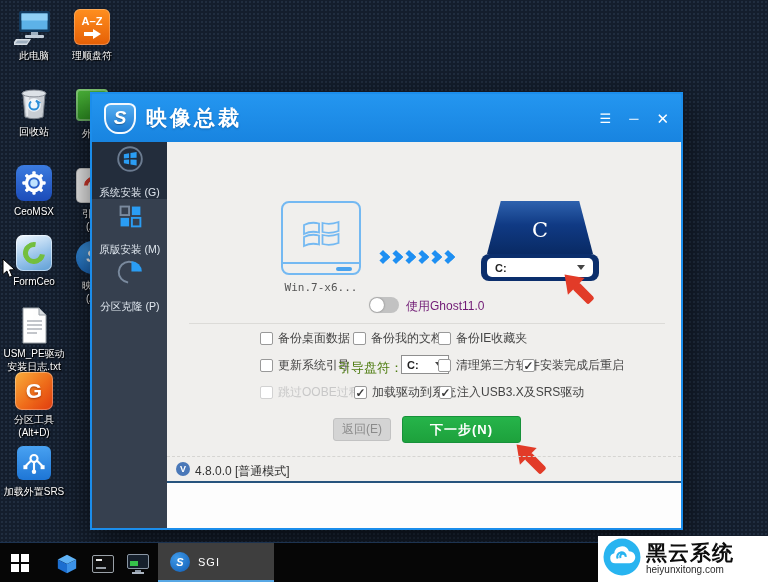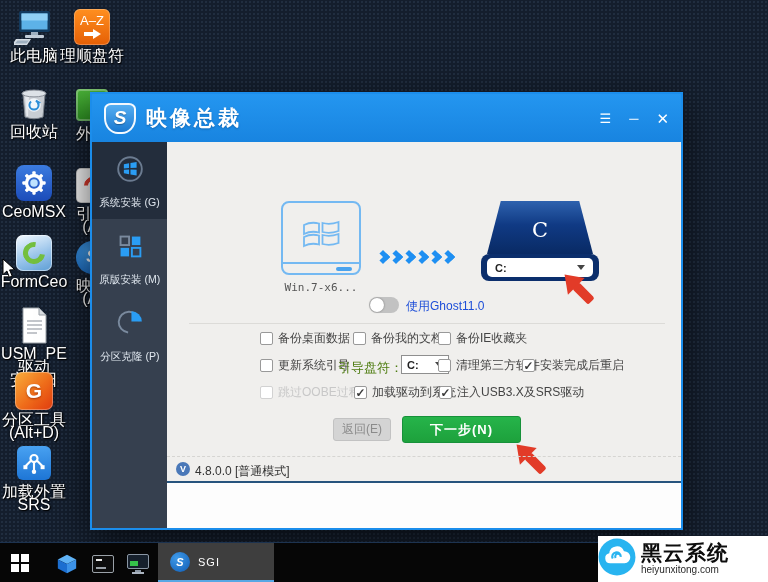--- a/index.html
+++ b/index.html
@@ -4,27 +4,27 @@
 <style>
   * { margin:0; padding:0; box-sizing:border-box; }
   html,body { width:768px; height:582px; background:#0b121d; font-family:"Liberation Sans", sans-serif; }
   .screen { position:relative; width:768px; height:582px; overflow:hidden; background:#141e2d; }
   .screen::before { content:""; position:absolute; inset:0 0 40px 0;
     background-image:radial-gradient(rgba(120,150,190,.13) 1px, transparent 1.3px);
     background-size:4px 4px; z-index:0; pointer-events:none; }
 
   
   .dcell { position:absolute; width:64px; display:flex; flex-direction:column; align-items:center; z-index:1; }
-  .dlabel { margin-top:3px; font-size:16px; line-height:13px; color:#fff; text-align:center;
+  .dlabel { margin-top:3px; font-size:10px; line-height:13px; color:#fff; text-align:center;
     text-shadow:1px 1px 1px #000, 0 0 3px #000; }
   .dgfx { width:40px; height:38px; display:flex; align-items:center; justify-content:center; }
 
   .az-badge { width:36px; height:36px; border-radius:6px; background:linear-gradient(#ff8f1f,#e55f06);
     display:flex; flex-direction:column; align-items:center; justify-content:center; box-shadow:inset 0 0 0 1px rgba(255,255,255,.25); }
-  .az-text { color:#fff; font-weight:normal; font-size:13px; line-height:12px; }
+  .az-text { color:#fff; font-weight:bold; font-size:11px; line-height:12px; }
   .az-arrow { display:flex; align-items:center; margin-top:2px; }
   .az-bar { width:9px; height:4px; background:#fff; }
   .az-tri { width:0; height:0; border-top:5px solid transparent; border-bottom:5px solid transparent; border-left:8px solid #fff; }
 
   .sq-green { width:32px; height:32px; border-radius:4px; background:linear-gradient(#4cb53a,#2d8f22); box-shadow:inset 0 0 0 2px rgba(255,255,255,.3); }
   .round-blue { width:36px; height:36px; border-radius:8px; background:linear-gradient(#3c7ce0,#1c4cba);
     display:flex; align-items:center; justify-content:center; }
   .boot-ic { width:30px; height:33px; border-radius:4px; background:#f4f4f4; box-shadow:0 0 0 1px #c7c7c7;
     display:flex; align-items:center; justify-content:center; }
   .boot-ring { width:17px; height:17px; border:4px solid #d93a2c; border-radius:50%; border-bottom-color:transparent; transform:rotate(45deg); }
@@ -51,21 +51,21 @@
     border-radius:7px 7px 14px 14px / 6px 6px 16px 16px; background:linear-gradient(#55aef2,#1a78d0);
     display:flex; align-items:center; justify-content:center; color:#fff; font-weight:900; font-style:italic; font-size:19px;
     text-shadow:0 1px 1px rgba(0,0,0,.3); }
   .win-title { color:#fff; font-size:21px; font-weight:bold; letter-spacing:3px; text-shadow:0 1px 2px rgba(0,60,120,.45); }
   .win-ctrls { margin-left:auto; display:flex; align-items:center; gap:18px; color:#fff; }
   .win-ctrls span { font-size:13px; line-height:13px; cursor:default; }
   .win-ctrls .cl { font-size:15px; }
 
   .win-body { position:absolute; left:0; top:48px; right:0; bottom:0; display:flex; }
   .sidebar { width:75px; background:#36404f; flex:none; }
-  .side-item { height:77px; display:flex; flex-direction:column; align-items:center; justify-content:center; gap:5px; }
+  .side-item { height:57px; display:flex; flex-direction:column; align-items:center; justify-content:center; gap:5px; }
   .side-item.sel { background:#232d3c; }
   .side-label { font-size:11px; color:#dfe6ee; white-space:nowrap; transform:scale(.96); }
 
   .main { position:relative; flex:1; background:#f0efed; overflow:hidden; }
 
   .iso-box { position:absolute; left:114px; top:59px; width:80px; height:74px; border:2px solid #74b9f2; border-radius:8px; }
   .iso-box .flag { position:absolute; left:18px; top:12px; }
   .iso-box::before { content:""; position:absolute; left:0; right:0; bottom:9px; border-top:2px solid #74b9f2; }
   .iso-box::after { content:""; position:absolute; right:7px; bottom:2.5px; width:16px; height:4px; border-radius:2px; background:#4aa3ee; }
   .iso-label { position:absolute; left:98px; top:139px; width:112px; text-align:center; font-size:11px; color:#555;
@@ -86,21 +86,21 @@
   .caret { width:0; height:0; border-left:4.5px solid transparent; border-right:4.5px solid transparent; border-top:5.5px solid #444; }
   .drive-caption { position:absolute; left:308px; top:145px; width:130px; text-align:center; font-size:12px; color:#555; }
 
   .arrow-red { position:absolute; }
   .a1 { left:392px; top:127px; }
   .a2 { left:344px; top:297px; }
 
   .toggle { position:absolute; left:202px; top:155px; width:30px; height:16px; background:#c2c2c2; border-radius:9px; }
   .toggle .knob { position:absolute; left:1px; top:1px; width:14px; height:14px; background:#fff; border-radius:50%;
     box-shadow:0 0 2px rgba(0,0,0,.45); }
-  .toggle-label { position:absolute; left:239px; top:156px; font-size:12px; color:#1d4ed8; }
+  .toggle-label { position:absolute; left:239px; top:156px; font-size:12px; color:#701a75; }
 
   .hsep { position:absolute; left:22px; right:16px; top:181px; border-top:1px solid #dcdbd8; }
 
   .cb { position:absolute; display:flex; align-items:center; gap:5px; cursor:default; }
   .box { width:13px; height:13px; background:#fff; border:1px solid #999; border-radius:2px; flex:none;
     display:flex; align-items:center; justify-content:center; font-size:12px; line-height:12px; color:#3a3a3a; font-weight:bold; }
   .box.on::before { content:"✓"; }
   .cbl { font-size:12px; color:#444; white-space:nowrap; }
   .cb.disabled .box { border-color:#d2d2d2; }
   .cb.disabled .cbl { color:#c8c8c8; }
@@ -133,21 +133,21 @@
   .console-ic::before { content:""; position:absolute; left:3px; top:3px; width:6px; height:2px; background:#e8e8e8; }
   .console-ic::after { content:""; position:absolute; left:3px; bottom:3px; width:10px; height:2px; background:#9aa1a8; }
   .task-btn { position:absolute; left:158px; top:0; width:116px; height:40px; background:#3e3e3e;
     border-bottom:3px solid #57a7e4; display:flex; align-items:center; gap:8px; padding-left:12px; }
   .task-logo { width:20px; height:20px; border-radius:50%; background:radial-gradient(circle at 35% 30%,#3f9ae8,#0f5cb5);
     color:#fff; font-size:11px; font-weight:900; font-style:italic; display:flex; align-items:center; justify-content:center; }
   .task-label { color:#fff; font-size:11px; letter-spacing:1px; }
 
   
   .wm { position:absolute; left:598px; top:536px; width:170px; height:46px; background:#fff; z-index:9;
-    display:flex; align-items:center; gap:5px; }
+    display:flex; align-items:center; gap:5px; padding-left:5px; }
   .wm-text { display:flex; flex-direction:column; }
   .wm-title { font-size:21px; font-weight:900; color:#0d0d0d; letter-spacing:1px; line-height:22px; }
   .wm-domain { font-size:10px; color:#2b2b2b; line-height:12px; }
 </style>
 </head>
 <body>
 
 <div class="screen">
 
   <div class="dcell" style="left:2px;top:8px">

